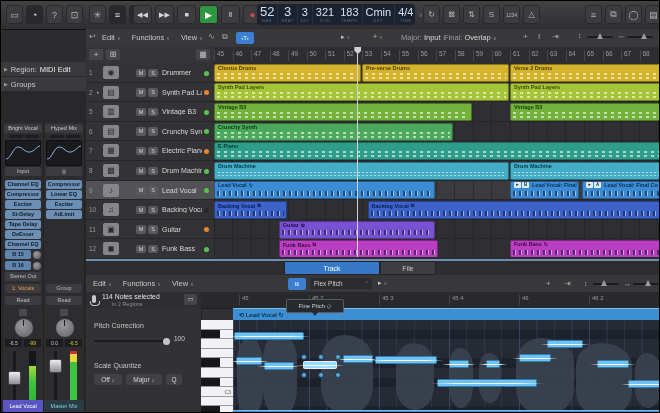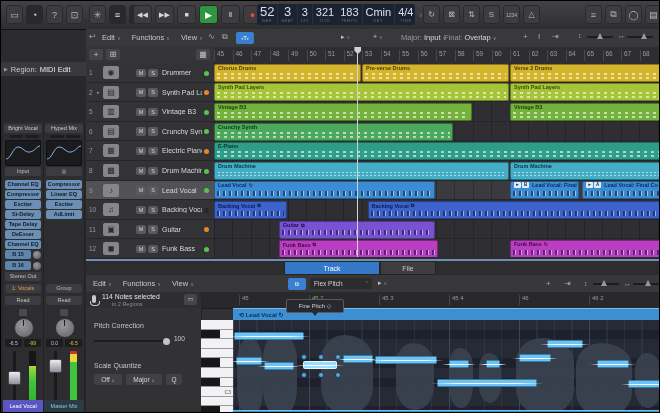--- a/index.html
+++ b/index.html
@@ -244,20 +244,25 @@
       </div>
   </div>
 
   <div id="inspector">
     <div id="insp-rows">
         <div class="insp-row">
           <div class="tri">▶</div>
           <span>Region:</span>
           <span class="val">MIDI Edit</span>
         </div>
+        <div class="insp-row">
+          <div class="tri">▶</div>
+          <span>Groups</span>
+          <span class="val"></span>
+        </div>
       </div>
     <div class="strip" id="strip0" style="left:2px">
         <div class="s-title">Bright Vocal</div>
         <div class="s-mini">
           <div></div>
           <i></i>
           <i></i>
         </div>
         <div class="s-eq"><svg width="34" height="22" viewBox="0 0 34 22">
             <path d="M0 18 C5 18 7 6 12 6 C17 6 19 12 24 11 C29 10 31 5 34 5" stroke="#8ab4e8" stroke-width="1" fill="none"></path>

